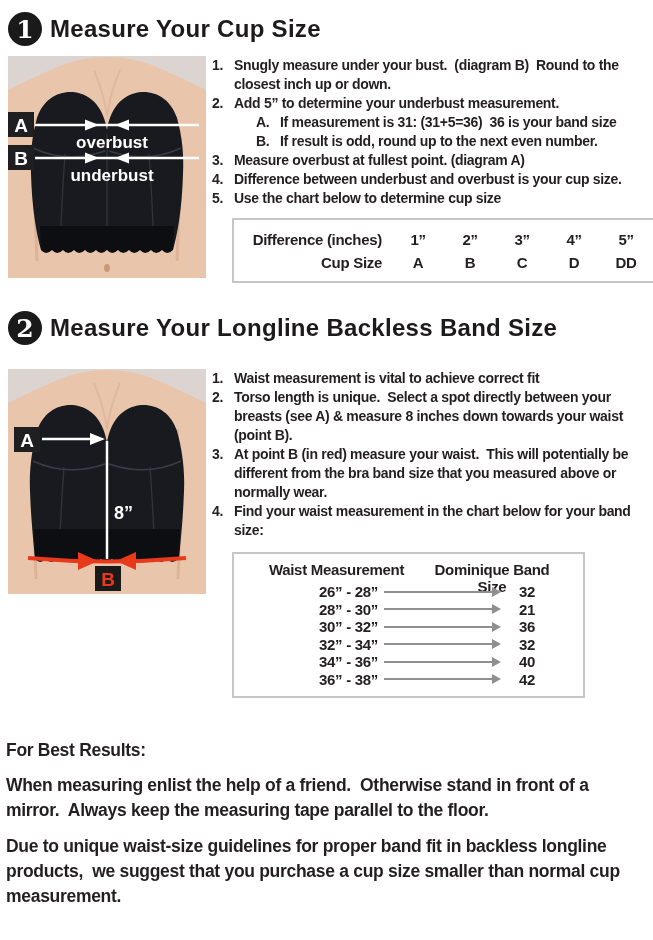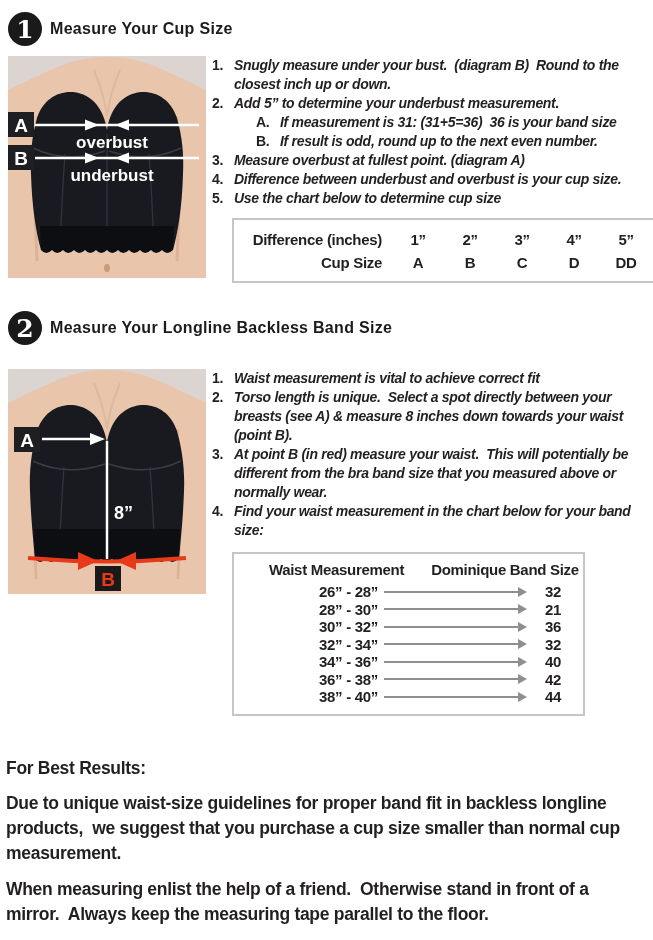--- a/index.html
+++ b/index.html
@@ -4,48 +4,48 @@
 <style>
   * { margin:0; padding:0; box-sizing:border-box; }
   body { background:#fff; font-family:"Liberation Sans", sans-serif; color:#231f20; }
   .page { width:653px; height:940px; background:#fff; overflow:hidden; position:relative; }
 
   
   .sec-header { display:flex; align-items:center; gap:8px; margin:12px 0 0 8px; }
   .badge { width:34px; height:34px; border-radius:50%; background:#1a1a1a; color:#fff;
            font-family:"DejaVu Serif", serif; font-weight:bold; font-size:25px;
            display:flex; align-items:center; justify-content:center; flex:0 0 auto; }
-  .sec-title { font-size:16px; font-weight:bold; letter-spacing:0.3px; color:#1d1a1b;text-align:right; }
+  .sec-title { font-size:24px; font-weight:bold; letter-spacing:0.3px; color:#1d1a1b;text-align:right; }
 
   
   .sec-body { display:flex; align-items:flex-start; margin-top:10px; }
   .diagram { flex:0 0 auto; margin-left:8px; }
   .diagram svg { display:block; }
   svg text { font-family:"Liberation Sans", sans-serif; font-weight:bold; }
   .col { flex:1 1 auto; margin-left:6px; min-width:0; }
 
   
   .steps { font-size:14px; font-weight:bold; line-height:19px; letter-spacing:-0.3px; }
   .step { display:flex; }
   .step .n { flex:0 0 22px; }
-  .step .t { flex:1 1 auto; white-space:pre-wrap;font-style:italic; }
+  .step .t { flex:1 1 auto; white-space:pre-wrap; }
   .step.sub { margin-left:44px; }
   .step.sub .n { flex:0 0 24px; }
 
   
   .chart1 { margin:10px 0 0 20px; width:482px; border:2px solid #c6c6c6;
             box-shadow: inset 0 0 0 2px #ffffff; padding:8px 8px 7px 8px;
             font-size:15px; font-weight:bold; letter-spacing:-0.3px; }
   .c1-row { display:flex; align-items:center; height:23px; }
   .c1-label { flex:0 0 150px; text-align:right; padding-right:10px; }
   .c1-cell { flex:1 1 0; text-align:center; }
 
   
   .chart2 { margin:12px 0 0 20px; width:353px; border:2px solid #c6c6c6;
-            box-shadow: inset 0 0 0 2px #ffffff; padding:7px 2px 8px 10px;
+            box-shadow: inset 0 0 0 2px #ffffff; padding:7px 28px 8px 10px;
             font-size:15px; font-weight:bold; letter-spacing:-0.3px; }
   .c2-head { display:flex; height:22px; }
   .c2-h1 { flex:0 0 185px; text-align:center; }
   .c2-h2 { flex:1 1 auto; text-align:center; }
   .c2-row { display:flex; align-items:center; height:17.5px; }
   .c2-waist { flex:0 0 140px; text-align:right; padding-right:6px; }
   .c2-arrow { flex:1 1 auto; height:2px; background:#8f8f8f; position:relative; margin-right:4px; }
   .c2-arrow::after { content:""; position:absolute; right:-2px; top:-4px; width:0; height:0;
                      border-left:9px solid #8f8f8f; border-top:5px solid transparent;
                      border-bottom:5px solid transparent; }
@@ -232,29 +232,24 @@
           <div class="c2-row">
               <span class="c2-waist">34” - 36”</span>
               <span class="c2-arrow"></span>
               <span class="c2-band">40</span>
             </div>
           <div class="c2-row">
               <span class="c2-waist">36” - 38”</span>
               <span class="c2-arrow"></span>
               <span class="c2-band">42</span>
             </div>
-          <div class="c2-row">
-              <span class="c2-waist">38” - 40”</span>
-              <span class="c2-arrow"></span>
-              <span class="c2-band">44</span>
-            </div>
         </div>
       </div>
     </div>
   </div>
 
   <div class="footer">
     <div class="fbr">For Best Results:</div>
+    <p>When measuring enlist the help of a friend.  Otherwise stand in front of a mirror.  Always keep the measuring tape parallel to the floor.</p>
     <p>Due to unique waist-size guidelines for proper band fit in backless longline products,  we suggest that you purchase a cup size smaller than normal cup measurement.</p>
-    <p>When measuring enlist the help of a friend.  Otherwise stand in front of a mirror.  Always keep the measuring tape parallel to the floor.</p>
   </div>
 
 </div>
 
 </body></html>

